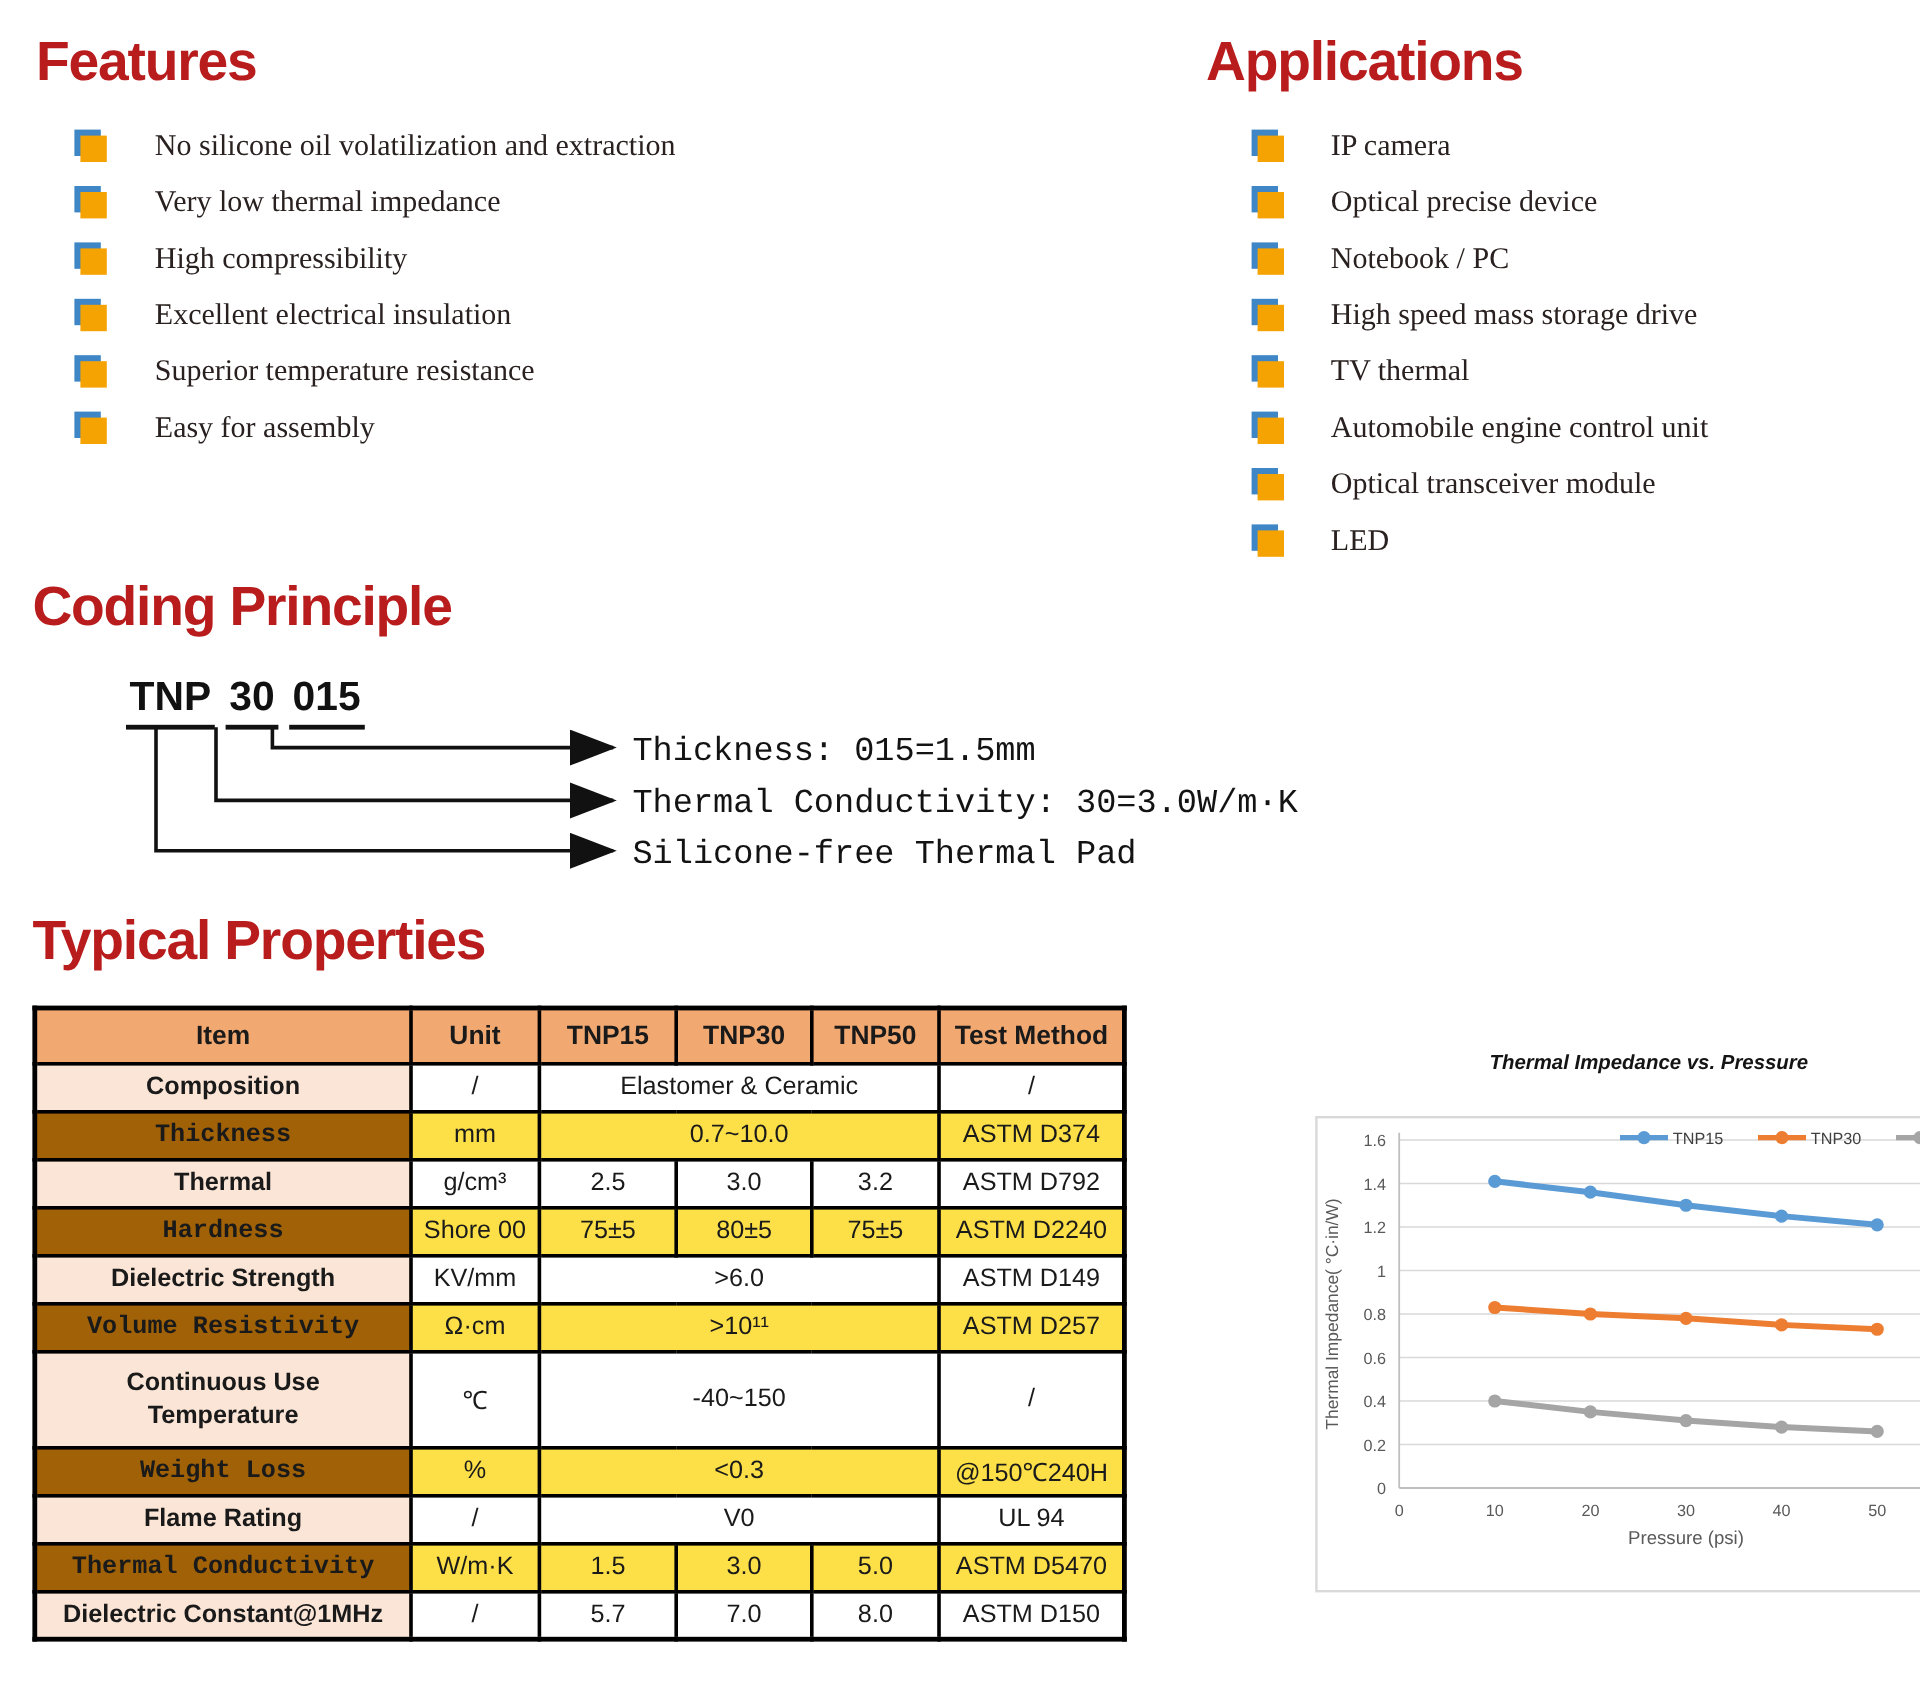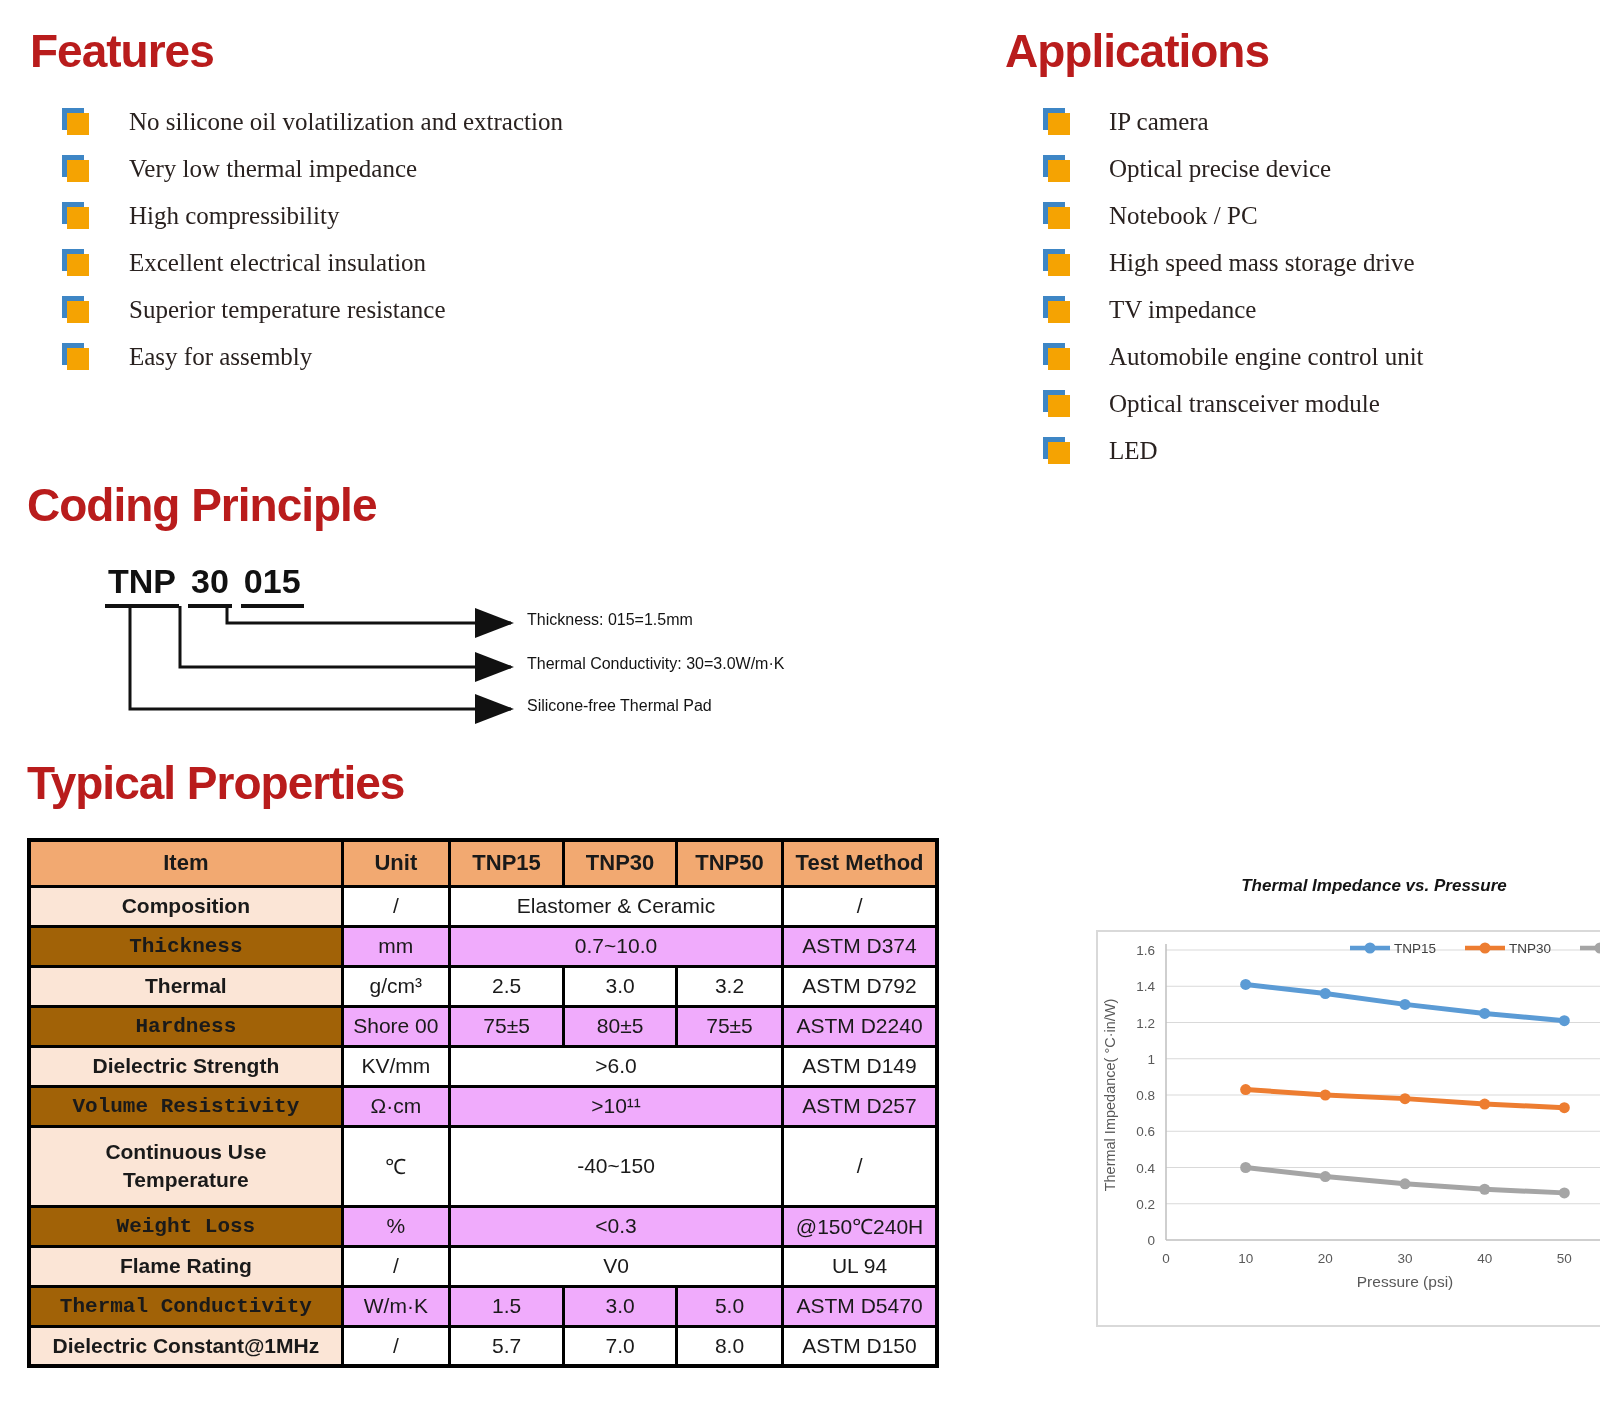--- a/index.html
+++ b/index.html
@@ -27,39 +27,39 @@
   #applications .bullet { margin-left:38px; margin-right:39px; }
   
   #coding { position:absolute; left:27px; top:478px; width:960px; height:280px; }
   #coding .code-row { position:absolute; left:78px; top:84px; white-space:nowrap; }
   #coding .code-token {
     display:inline-block; font-size:34px; font-weight:bold; color:#111;
     border-bottom:4px solid #111; padding:0 3px 3px 3px; margin-right:9px;
   }
   #coding svg { position:absolute; left:0; top:0; }
   .callout-label {
-    position:absolute; left:500px; font-size:16px; color:#131313; white-space:nowrap;
-    font-family:Liberation Sans, sans-serif;
+    position:absolute; left:500px; font-size:28px; color:#131313; white-space:nowrap;
+    font-family:Liberation Mono, monospace;
   }
   
   #typical { position:absolute; left:27px; top:756px; width:930px; }
   table.props {
     margin-top:28px; border-collapse:collapse; width:912px; table-layout:fixed;
     border:4px solid #000; font-family:"Liberation Sans", sans-serif;
   }
   table.props th, table.props td {
     border:3px solid #000; text-align:center; vertical-align:middle;
     font-size:21px; padding:2px 4px; height:40px;
   }
   table.props th { background:#f2a971; font-size:22px; font-weight:bold; height:46px; }
   td.item-cell { font-weight:bold; }
   tr.row-light td.item-cell { background:#fbe5d6; }
   tr.row-dark  td.item-cell { background:#a16207;font-family:Liberation Mono, monospace; }
   tr.row-light td.data-cell { background:#ffffff; }
-  tr.row-dark  td.data-cell { background:#f0abfc; }
+  tr.row-dark  td.data-cell { background:#fde047; }
   tr.tall-row td { height:80px; }
   tr.tall-row td.item-cell span { display:inline-block; max-width:185px; line-height:1.35; }
   
   #chart { position:absolute; left:1064px; top:876px; width:588px;padding-left:32px; }
   .chart-title {
     text-align:center; font-style:italic; font-weight:bold; font-size:17px; color:#141414;
   }
   .chart-box {
     margin-top:34px; width:585px; height:397px; border:2px solid #d9d9d9; background:#fff;
   }
@@ -112,21 +112,21 @@
     <li>
         <span class="bullet"></span>
         <span class="li-text">Notebook / PC</span>
       </li>
     <li>
         <span class="bullet"></span>
         <span class="li-text">High speed mass storage drive</span>
       </li>
     <li>
         <span class="bullet"></span>
-        <span class="li-text">TV impedance</span>
+        <span class="li-text">TV thermal</span>
       </li>
     <li>
         <span class="bullet"></span>
         <span class="li-text">Automobile engine control unit</span>
       </li>
     <li>
         <span class="bullet"></span>
         <span class="li-text">Optical transceiver module</span>
       </li>
     <li>

